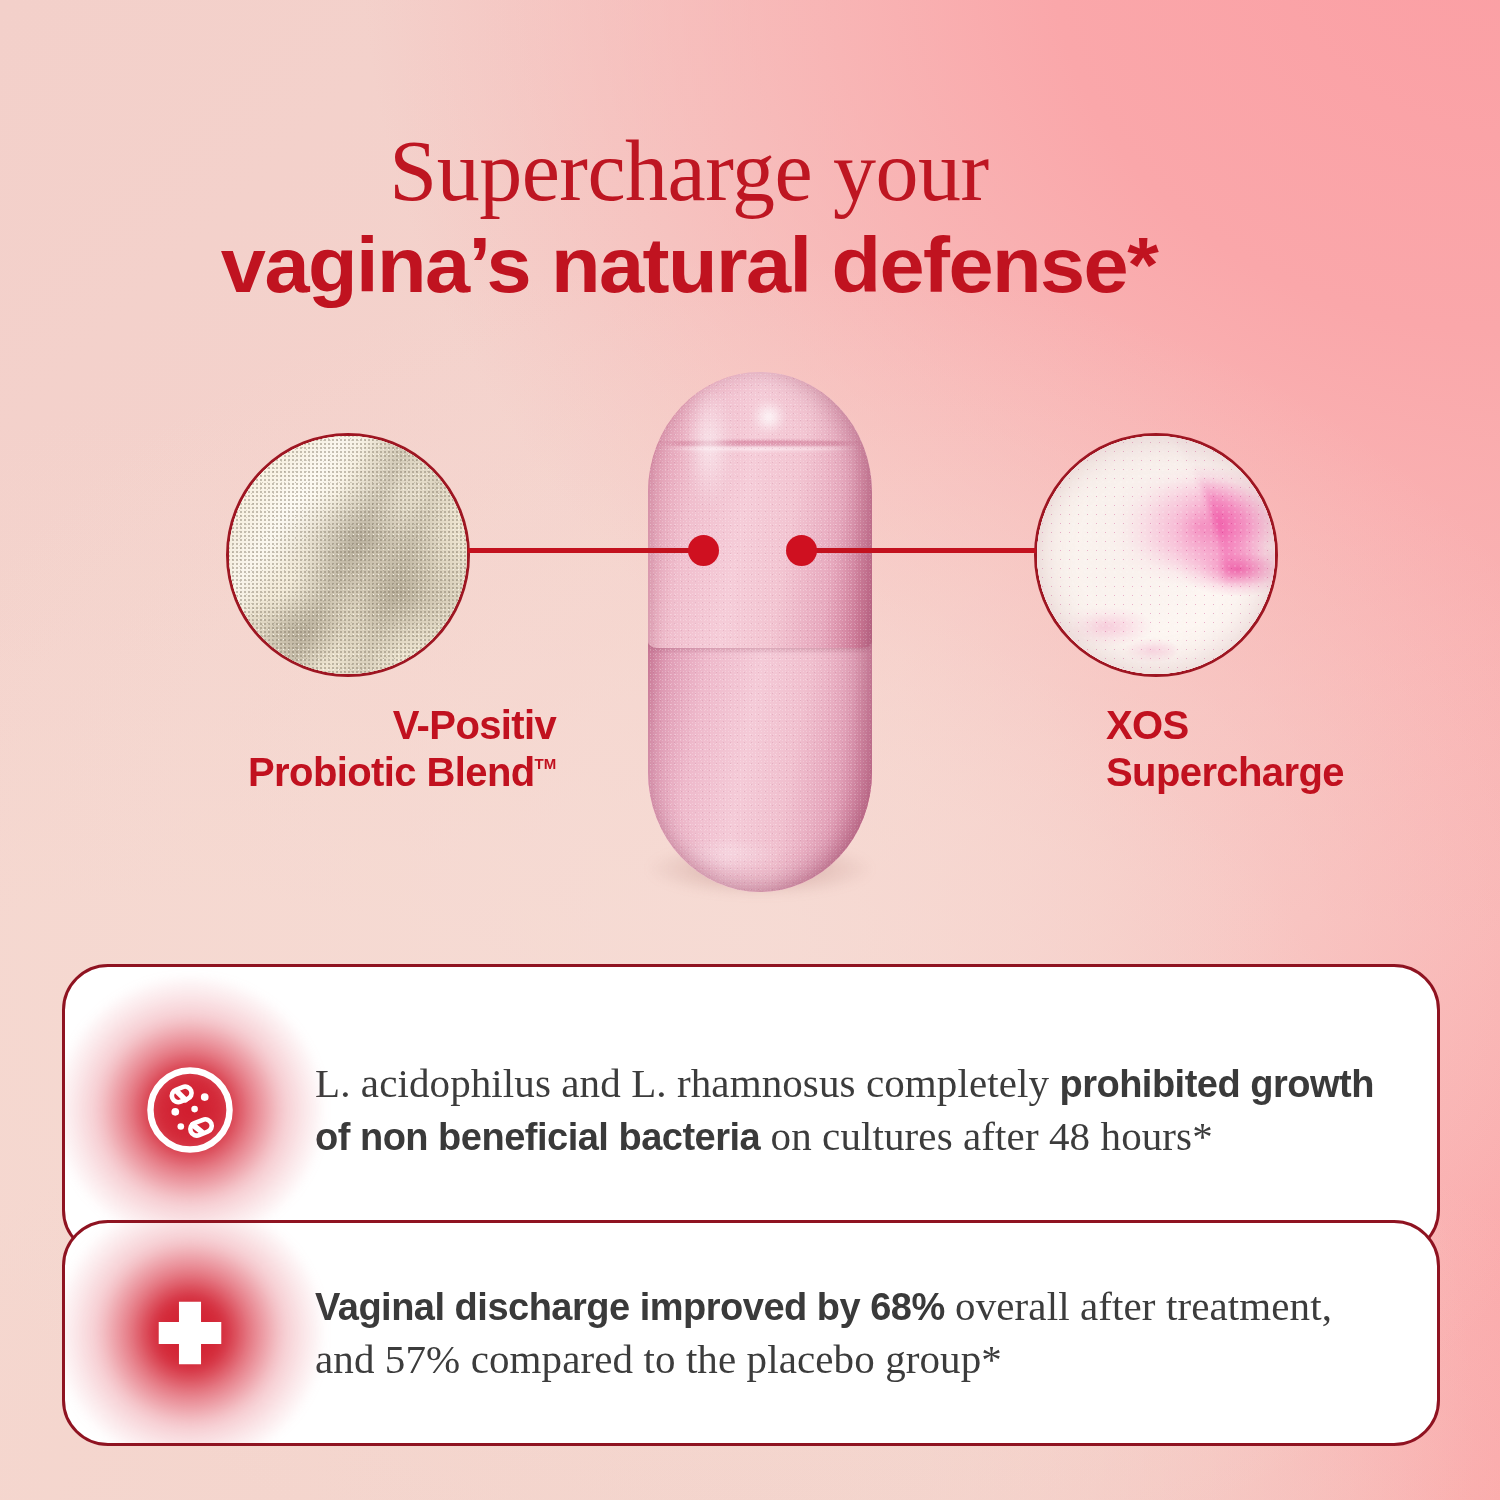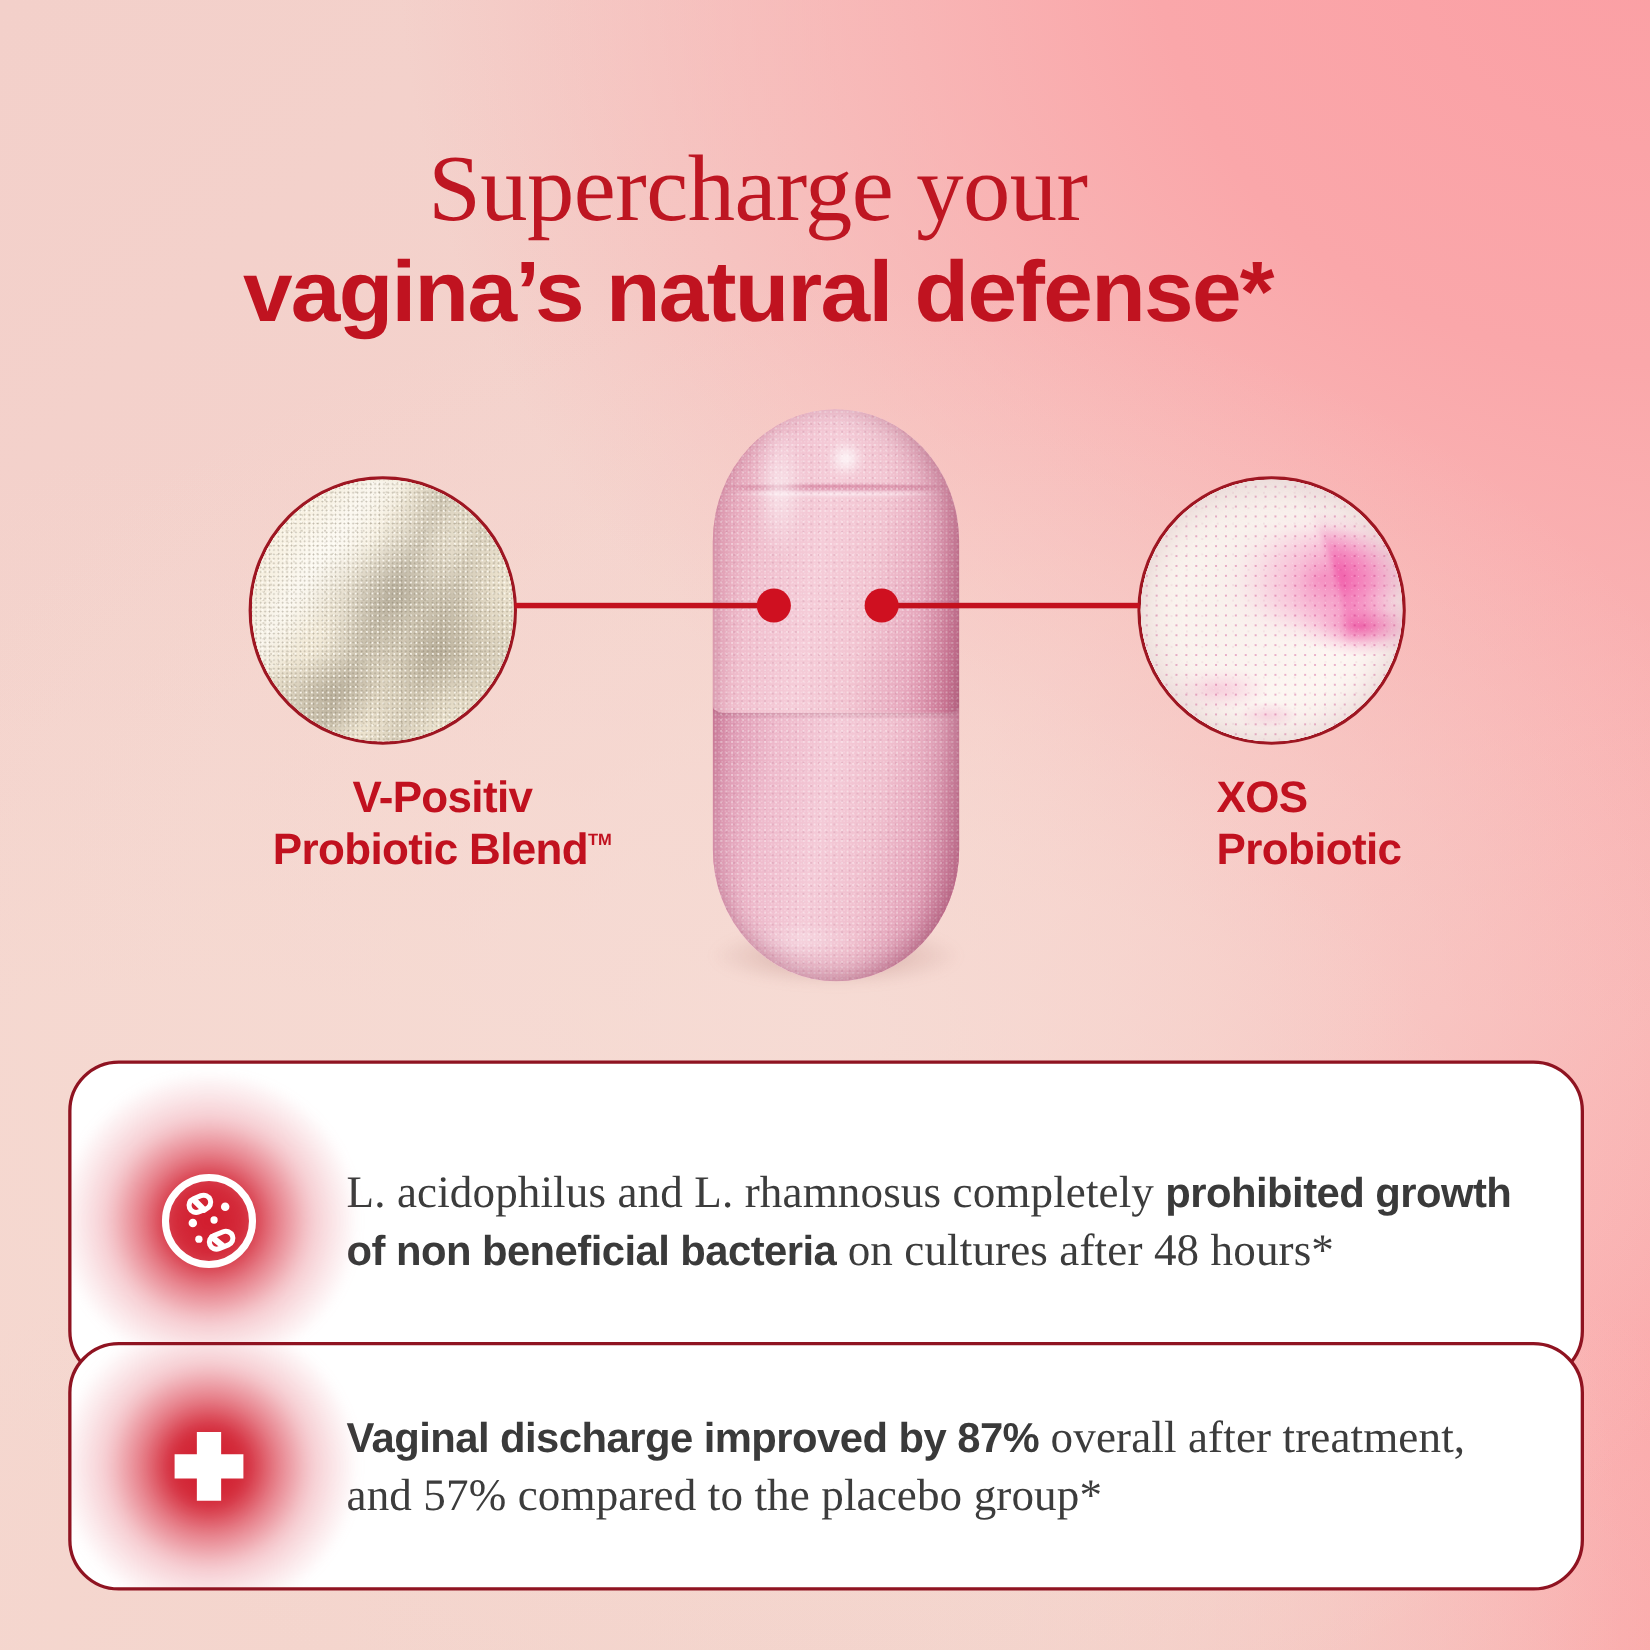--- a/index.html
+++ b/index.html
@@ -292,21 +292,21 @@
   
   .ing-label {
     position: absolute;
     font-weight: bold;
     font-size: 40px;
     line-height: 1.18;
     color: #C1111F;
     letter-spacing: -0.6px;
     z-index: 6;
   }
-  .label-left  { left: 248px; top: 702px; text-align: center; }
+  .label-left  { left: 248px; top: 702px; text-align: right; }
   .label-right { left: 1106px; top: 702px; text-align: left; }
   .tm {
     font-size: 15px;
     vertical-align: 17px;
     letter-spacing: 0;
     font-weight: bold;
   }
 
   
   .card {
@@ -420,21 +420,21 @@
   </div>
 </div>
 
 <div class="ing-label label-left">
   <div>V-Positiv</div>
   <div><span>Probiotic Blend</span><span class="tm">TM</span></div>
 </div>
 
 <div class="ing-label label-right">
   <div>XOS</div>
-  <div>Probiotic</div>
+  <div>Supercharge</div>
 </div>
 
 <div class="card card-1">
   <div class="card-icon-zone">
     <div class="icon-glow"></div>
     <div class="icon-mark">
       <svg viewBox="0 0 100 100" aria-hidden="true">
         <circle cx="50" cy="50" r="43" fill="none" stroke="#FFFFFF" stroke-width="7"></circle>
         <g fill="none" stroke="#FFFFFF" stroke-width="6" stroke-linecap="round">
           <path d="M36 30 L45 39"></path>
@@ -459,15 +459,15 @@
 <div class="card card-2">
   <div class="card-icon-zone">
     <div class="icon-glow"></div>
     <div class="icon-mark">
       <svg viewBox="0 0 100 100" aria-hidden="true">
         <path d="M38 16 H62 V38 H84 V62 H62 V84 H38 V62 H16 V38 H38 Z" fill="#FFFFFF"></path>
       </svg>
     </div>
   </div>
   <div class="card-text">
-    <b>Vaginal discharge improved by 87%</b><span> overall after treatment, and 57% compared to the placebo group*</span>
+    <b>Vaginal discharge improved by 68%</b><span> overall after treatment, and 57% compared to the placebo group*</span>
   </div>
 </div>
 
 </body></html>

